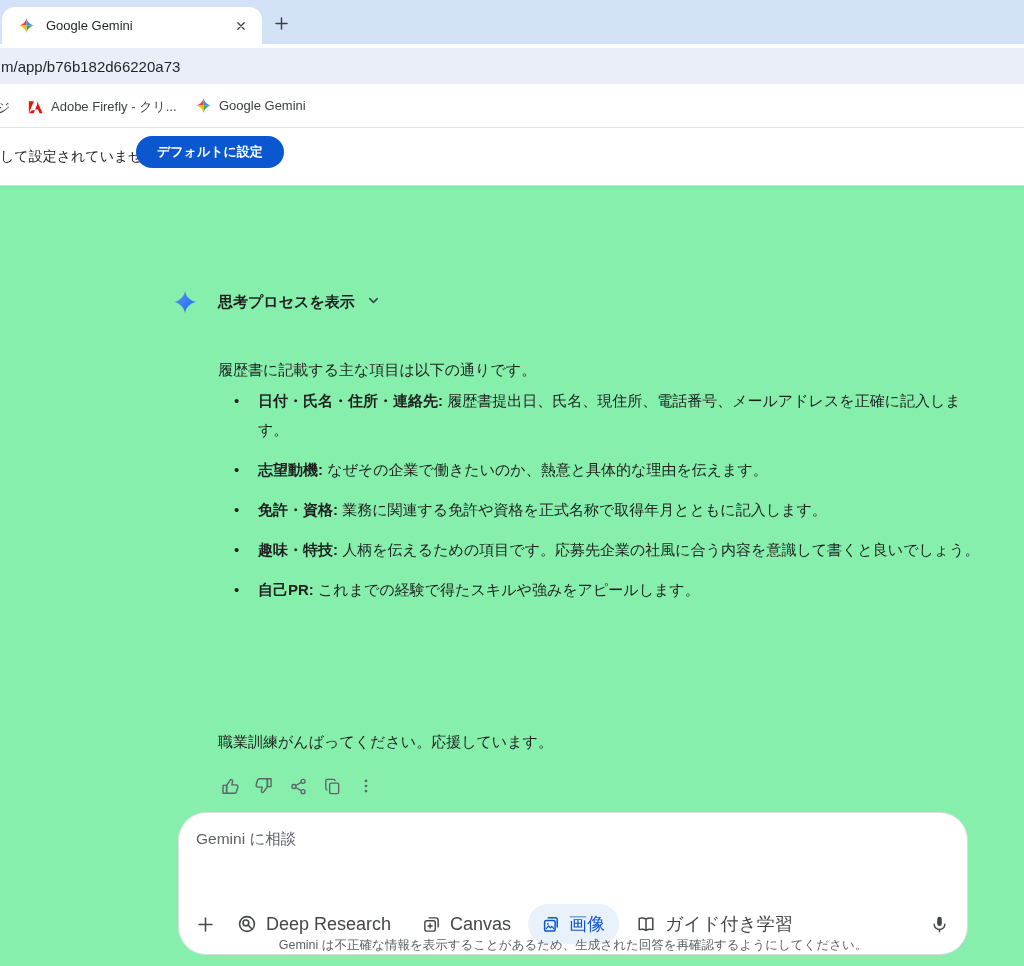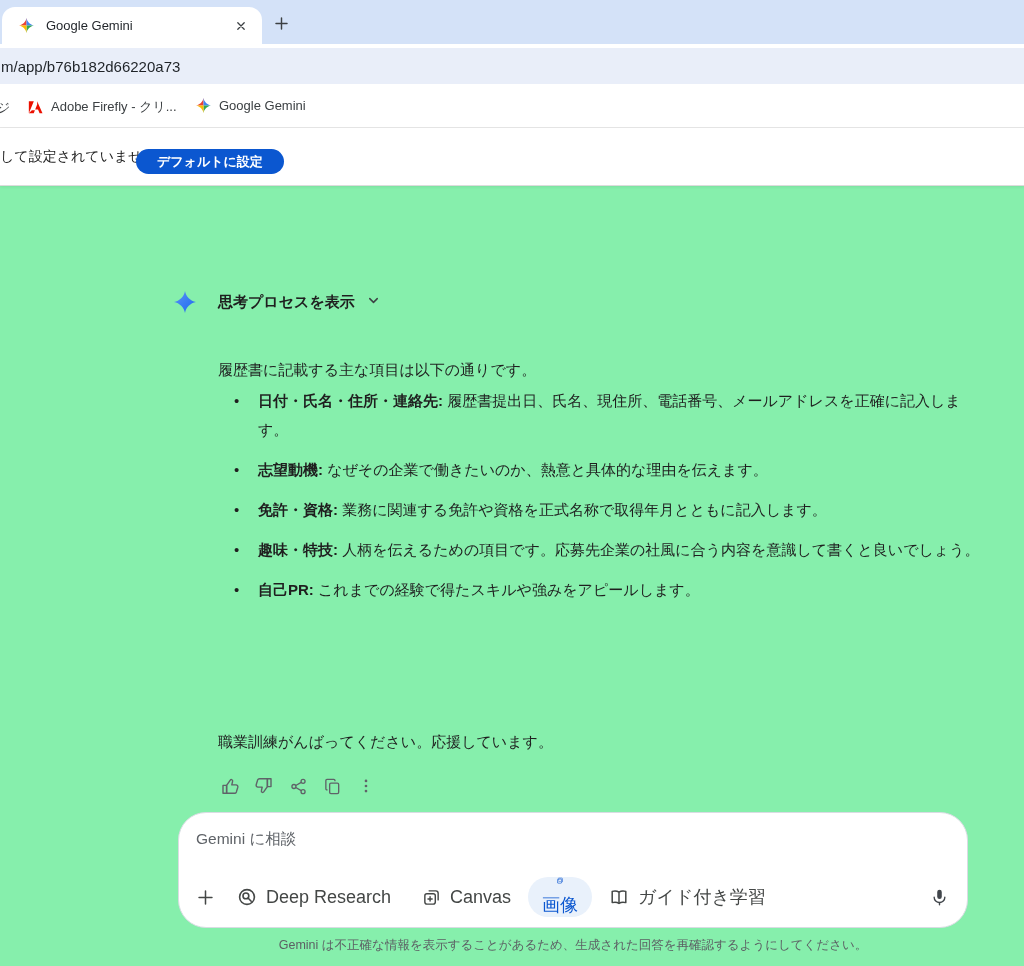--- a/index.html
+++ b/index.html
@@ -18,44 +18,44 @@
   .newtab { position:absolute; left:268px; top:10px; width:26px; height:26px; display:flex; align-items:center; justify-content:center; border-radius:50%; }
   .toolbar { position:absolute; left:0; top:44px; width:100%; height:44px; background:#fff; }
   .omnibox { position:absolute; left:0; right:0; top:4px; bottom:4px; background:#e9eef9; display:flex; align-items:center; }
   .url { font-size:15px; color:#1f2328; padding-left:1px; }
   .bookmarks { position:absolute; left:0; top:88px; width:100%; height:40px; background:#fff; border-bottom:1px solid #e7e7e7; }
   .bm-partial { position:absolute; left:-3px; top:11px; font-size:13px; color:#3c4043; }
   .bm { position:absolute; top:10px; display:flex; align-items:center; gap:8px; font-size:13px; color:#3c4043; cursor:pointer; }
   .bm-adobe { left:28px; } .bm-gemini { left:196px; }
   .notifbar { position:absolute; left:0; top:128px; width:100%; height:58px; background:#fff; border-bottom:1px solid #dcdcdc; box-shadow:0 1px 3px rgba(0,0,0,.07); }
   .notif-text { position:absolute; left:0; top:20px; font-size:14px; color:#1f1f1f; }
-  .notif-btn { position:absolute; left:136px; top:21px; height:25px; padding:0 21px; border:none; border-radius:18px;
+  .notif-btn { position:absolute; left:136px; top:8px; height:32px; padding:0 21px; border:none; border-radius:18px;
     background:#0b57d0; color:#fff; font-size:13px; font-weight:bold; display:flex; align-items:center; cursor:pointer;
     font-family:inherit; }
   
   .avatar { position:absolute; left:174px; top:291px; width:22px; height:22px; }
   .toggle { position:absolute; left:218px; top:293px; display:flex; align-items:flex-start; gap:11px; cursor:pointer; }
   .toggle-label { font-size:15px; font-weight:600; color:#1f1f1f; }
   .intro { position:absolute; left:218px; top:355px; font-size:15px; line-height:29px; color:#1f1f1f; }
   .msg-list { position:absolute; left:218px; top:386px; width:764px; list-style:none; }
   .msg-list li { position:relative; padding-left:40px; margin-bottom:11px; font-size:15px; line-height:29px; color:#1f1f1f; }
   .msg-list li::before { content:"\2022"; position:absolute; left:16px; top:0; color:#1f1f1f; }
   .msg-list b { font-weight:bold; }
   .outro { position:absolute; left:218px; top:727px; font-size:15px; line-height:29px; color:#1f1f1f; }
   .actions { position:absolute; left:219px; top:775px; display:flex; gap:12px; }
   .act-btn { width:22px; height:22px; display:flex; align-items:center; justify-content:center; cursor:pointer; border:none; background:none; }
   
-  .composer { position:absolute; left:178px; top:812px; width:790px; height:116px; background:#fff;
+  .composer { position:absolute; left:178px; top:812px; width:790px; height:143px; background:#fff;
     border:1px solid #d9dce3; border-radius:28px; }
   .placeholder { position:absolute; left:17px; top:16px; font-size:15.5px; color:#5f6368; }
   .tools { position:absolute; left:11px; right:13px; bottom:10px; height:40px; display:flex; align-items:center; }
   .tool-plus { width:30px; height:30px; display:flex; align-items:center; justify-content:center; border:none; background:none; cursor:pointer; }
   .chip { display:flex; align-items:center; gap:9px; height:40px; padding:0 14px; margin-left:3px; border:none; background:none;
     border-radius:20px; font-size:18px; color:#444746; cursor:pointer; font-family:inherit; white-space:nowrap;text-align:right; }
-  .chip.active { background:#e9f1fb; color:#0b57d0;flex-direction:column; }
+  .chip.active { background:#e9f1fb; color:#0b57d0; }
   .spacer { flex:1; }
   .mic { width:30px; height:30px; display:flex; align-items:center; justify-content:center; border:none; background:none; cursor:pointer; }
   .disclaimer { position:absolute; left:178px; top:937px; width:790px; text-align:center; font-size:12.5px; color:#5c6064; }
 </style>
 </head>
 <body>
 
 <div class="screen">
 
   <div class="tabbar">

